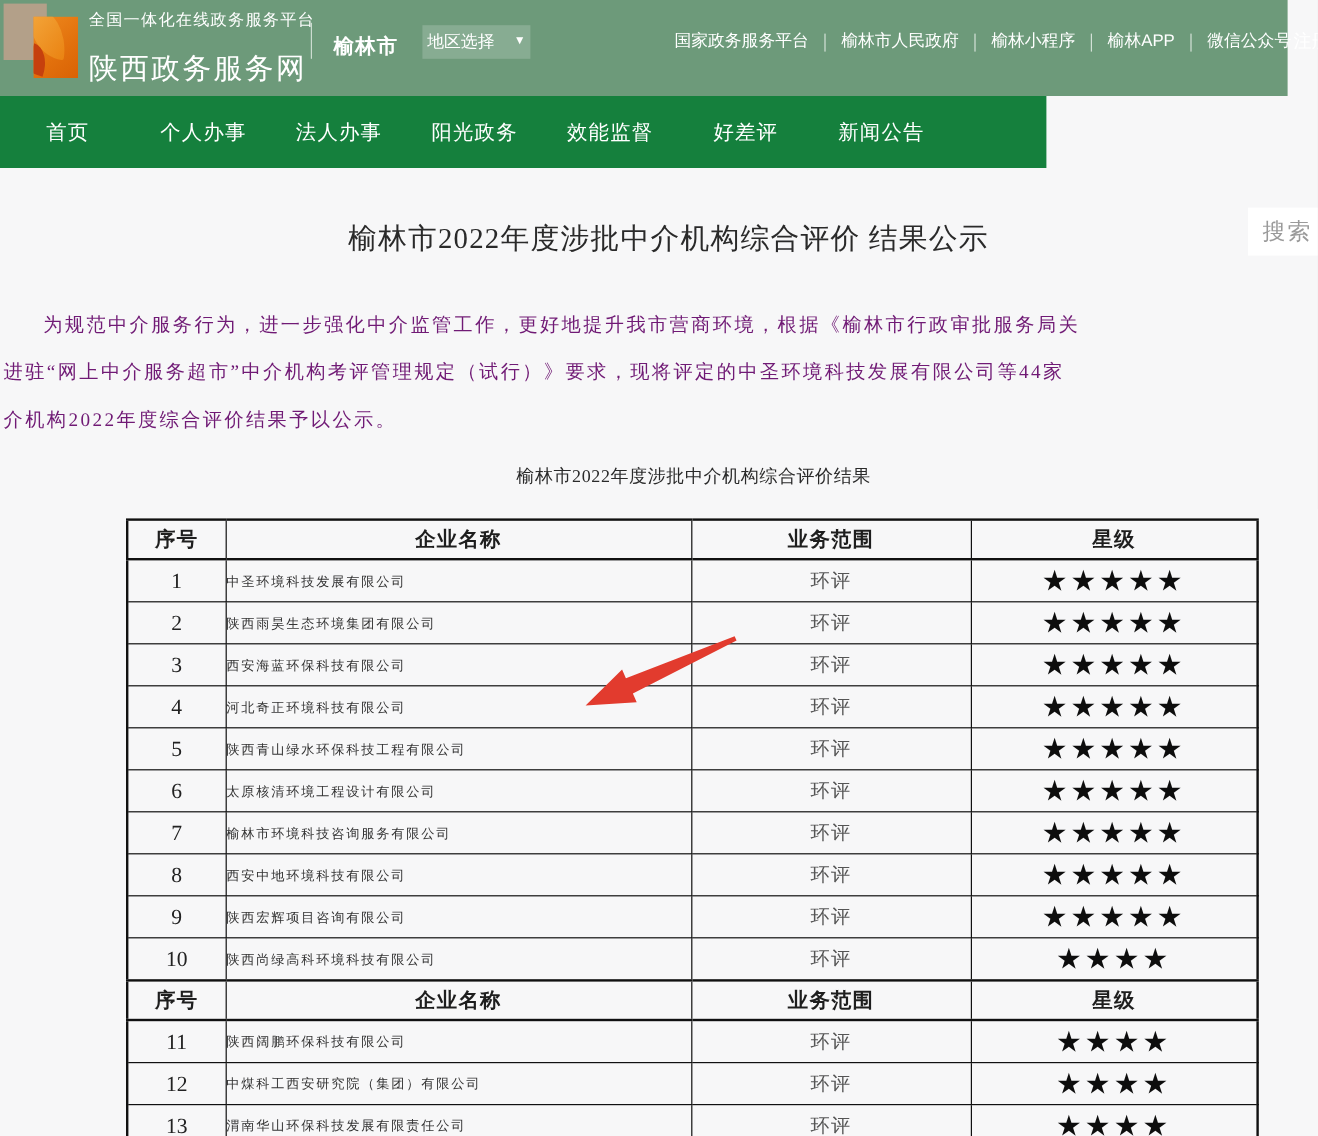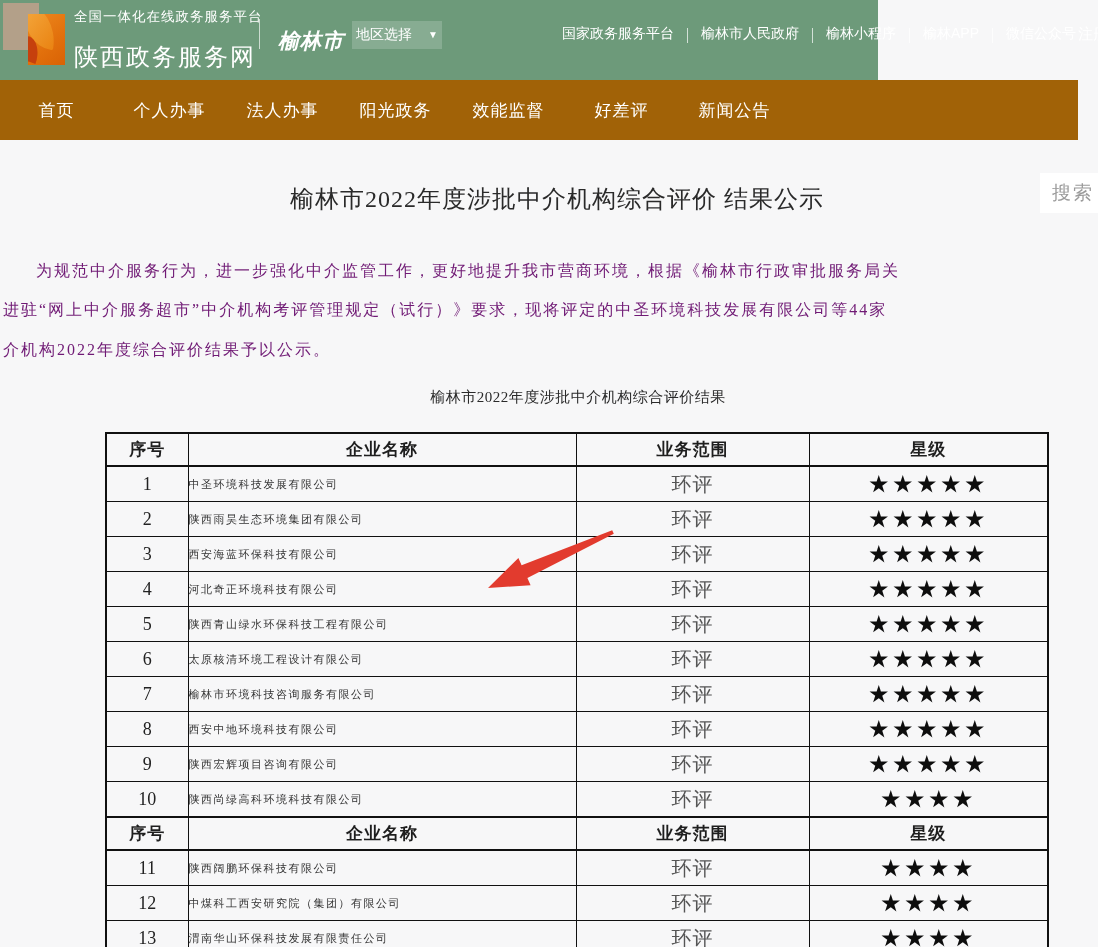--- a/index.html
+++ b/index.html
@@ -1,37 +1,37 @@
 <!DOCTYPE html>
 <html lang="zh"><head>
 <meta charset="utf-8">
 <style>
   html,body{margin:0;padding:0;}
   body{font-family:"Liberation Sans","DejaVu Sans",sans-serif;background:#e9e9e9;}
   #viewport{position:relative;width:1098px;height:947px;overflow:hidden;background:#f7f7f8;}
 
   
-  .topbar{position:absolute;left:0;top:0;width:878px;height:80px;background:#6d9a7a;}
-  .navbar{position:absolute;left:0;top:80px;width:1078px;height:60px;background:#a16207;}
+  .topbar{position:absolute;left:0;top:0;width:1073px;height:80px;background:#6d9a7a;}
+  .navbar{position:absolute;left:0;top:80px;width:872px;height:60px;background:#15803d;}
 
   .logo{position:absolute;left:3px;top:3px;width:62px;height:62px;}
   .logo .sq-tan{position:absolute;left:0;top:0;width:36px;height:47px;background:#b3a089;}
   .logo .sq-orange{position:absolute;left:25px;top:11px;width:37px;height:51px;
       background:linear-gradient(140deg,#ee8a1e 0%,#e2700c 60%,#d96205 100%);overflow:hidden;}
   .logo .leaf{position:absolute;left:-6px;top:-8px;width:34px;height:42px;
       background:linear-gradient(120deg,#f4a93f,#ea8312);border-radius:0 95% 4% 95%;transform:rotate(8deg);}
   .logo .leaf2{position:absolute;left:-4px;top:24px;width:16px;height:24px;
       background:#c6400d;border-radius:0 100% 0 60%;transform:rotate(20deg);}
 
   .brand-texts{position:absolute;left:74px;top:8px;color:#fff;}
   .brand-top{font-size:13.5px;letter-spacing:1px;}
   .brand-main{font-size:24px;letter-spacing:2px;margin-top:15px;font-weight:500;}
 
   .brand-divider{position:absolute;left:259px;top:19px;width:1px;height:30px;background:rgba(255,255,255,.65);}
-  .city-label{position:absolute;left:278px;top:27px;color:#fff;font-size:21px;font-weight:bold;letter-spacing:1px;font-style:italic;}
+  .city-label{position:absolute;left:278px;top:27px;color:#fff;font-size:17px;font-weight:bold;letter-spacing:1px;}
   .region-btn{position:absolute;left:352px;top:21px;width:90px;height:28px;background:rgba(255,255,255,.18);
       color:#fff;font-size:14px;display:flex;align-items:center;justify-content:center;gap:16px;cursor:pointer;}
   .region-caret{font-size:10px;line-height:1;}
 
   .header-links{position:absolute;left:562px;top:25px;display:flex;align-items:flex-end;color:#fff;font-size:14px;}
   .header-links .hl{cursor:pointer;white-space:nowrap;}
   .header-links .sep{width:1px;height:15px;background:rgba(255,255,255,.7);margin:0 13px;}
   .register{position:absolute;left:1078px;top:25px;color:#fff;font-size:15px;white-space:nowrap;cursor:pointer;}
 
   .nav-list{position:absolute;left:0;top:0;height:60px;margin:0;padding:0;list-style:none;display:flex;}
@@ -53,21 +53,21 @@
       font-size:15px;color:#2a2a2a;letter-spacing:.5px;white-space:nowrap;}
 
   table.eval{position:absolute;left:105px;top:432px;width:942px;border-collapse:collapse;
       table-layout:fixed;font-family:"Liberation Serif","DejaVu Serif",serif;
       border:2px solid #111;background:transparent;}
   table.eval th,table.eval td{border:1px solid #111;height:34px;padding:0;vertical-align:middle;overflow:hidden;margin-left:33px;}
   table.eval th{height:31px;font-size:17px;font-weight:bold;color:#1e1e1e;text-align:center;
       border-top:2px solid #111;border-bottom:2px solid #111;letter-spacing:1px;}
   td.c-no{text-align:center;font-size:18px;color:#222;}
   td.c-name{text-align:left;padding-left:13px;font-size:11px;color:#333;letter-spacing:1.5px;white-space:nowrap;}
-  td.c-scope{text-align:center;font-size:20px;color:#555;letter-spacing:1px;}
+  td.c-scope{text-align:center;font-size:16px;color:#555;letter-spacing:1px;}
   td.c-stars{text-align:center;font-size:21px;color:#0d0d0d;letter-spacing:3px;white-space:nowrap;}
 
   .arrow-svg{position:absolute;left:468px;top:524px;width:150px;height:75px;}
 </style>
 </head>
 <body>
 
 <div id="viewport">
 
   <div class="topbar">

